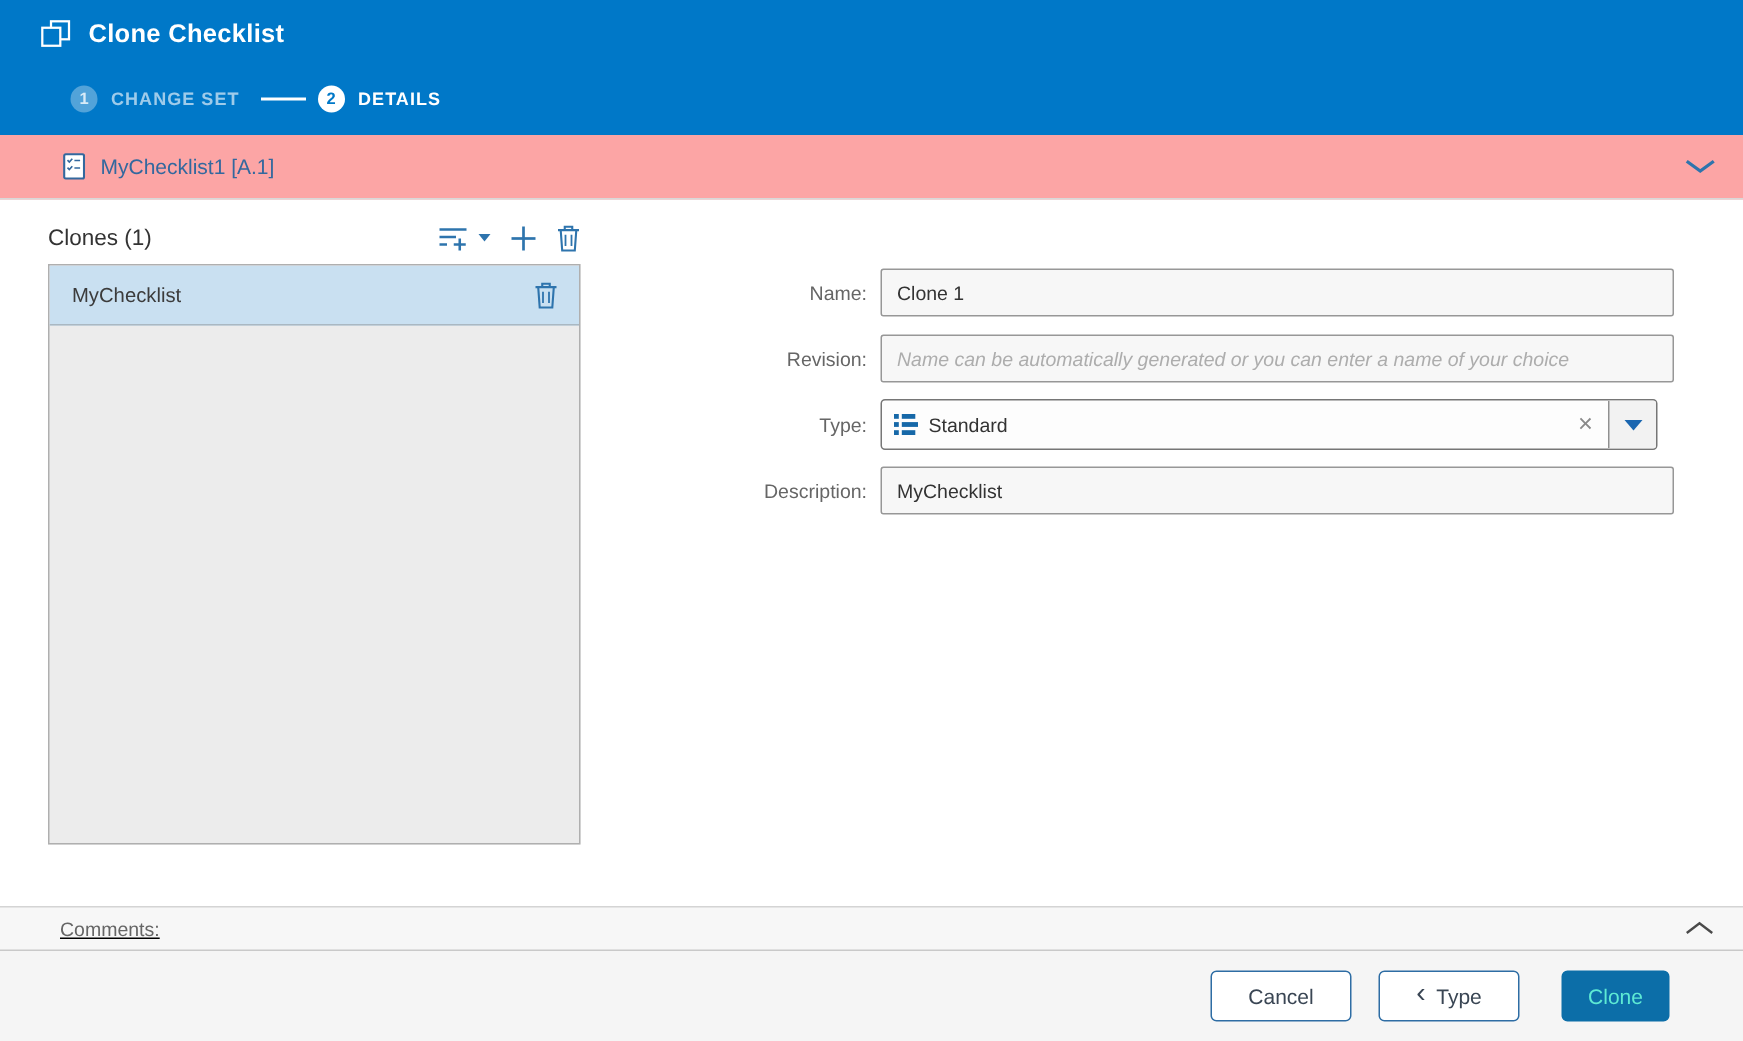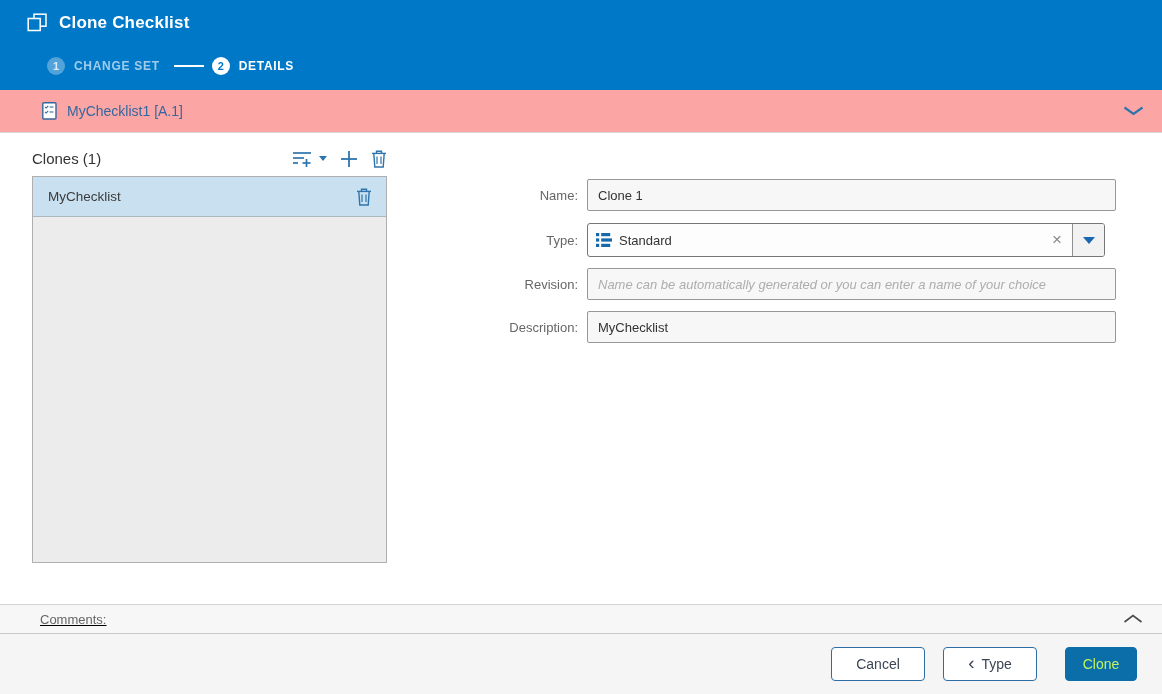--- a/index.html
+++ b/index.html
@@ -63,26 +63,26 @@
 
   
   .comments-bar { position: absolute; left: 0; right: 0; top: 604px; height: 30px; background: #F7F7F7;
                   border-top: 1px solid #D4D4D4; border-bottom: 1px solid #C9C9C9;
                   display: flex; align-items: center; padding: 0 18px 0 40px; text-decoration: underline; }
   .comments-label { font-size: 13px; color: #666; }
   .comments-chevron { margin-left: auto; width: 22px; height: 12px; display: flex; align-items: center; justify-content: center; cursor: pointer; }
 
   
   .footer { position: absolute; left: 0; right: 0; top: 634px; height: 60px; background: #F5F5F5;
-            display: flex; align-items: center; justify-content: flex-end; padding-right: 25px; }
+            display: flex; align-items: center; justify-content: flex-end; padding-right: 49px; }
   .btn { height: 34px; border-radius: 4px; font-family: "Liberation Sans", sans-serif; font-size: 14px; cursor: pointer; }
   .btn-secondary { width: 94px; background: #fff; border: 1px solid #2E6DA4; color: #3A4654; }
   .btn-back { width: 94px; margin-left: 18px; display: inline-flex; align-items: center; justify-content: center; gap: 7px; }
   .btn-back .back-chev { font-size: 19px; line-height: 14px; font-weight: 400; position: relative; top: -1px; }
-  .btn-primary { width: 72px; margin-left: 28px; background: #0C6EA8; border: 1px solid #0C6EA8; color: #bef264; }
+  .btn-primary { width: 72px; margin-left: 28px; background: #0C6EA8; border: 1px solid #0C6EA8; color: #5eead4; }
   .btn-cancel { }
   svg { display: block; }
 </style>
 </head>
 <body>
 
 <div class="dialog">
 
   <header class="header">
     <div class="title-row">
@@ -170,20 +170,26 @@
         </button>
       </div>
     </div>
   </section>
 
   <section class="form">
     <div class="form-row gap12">
       <label class="form-label">Name:</label>
       <div class="form-field">
         <input class="text-input" type="text" value="Clone 1" style="">
+      </div>
+    </div>
+    <div class="form-row gap11">
+      <label class="form-label">Revision:</label>
+      <div class="form-field">
+        <input class="text-input" type="text" placeholder="Name can be automatically generated or you can enter a name of your choice" style="">
       </div>
     </div>
     <div class="form-row gap11">
       <label class="form-label">Type:</label>
       <div class="form-field">
         <div class="combo">
           <span class="combo-value-wrap">
             <span>
               <svg width="16" height="14" viewBox="0 0 16 14">
                 <rect x="0" y="0" width="3.2" height="3.2" fill="#1668A8"></rect>
@@ -196,26 +202,20 @@
             </span>
             <span class="combo-value">Standard</span>
           </span>
           <span class="combo-clear">×</span>
           <span class="combo-drop">
             <span class="caret-down"></span>
           </span>
         </div>
       </div>
     </div>
-    <div class="form-row gap11">
-      <label class="form-label">Revision:</label>
-      <div class="form-field">
-        <input class="text-input" type="text" placeholder="Name can be automatically generated or you can enter a name of your choice" style="">
-      </div>
-    </div>
     <div class="form-row">
       <label class="form-label">Description:</label>
       <div class="form-field">
         <input class="text-input" type="text" value="MyChecklist" style="">
       </div>
     </div>
   </section>
 
   <div class="comments-bar">
     <span class="comments-label">Comments:</span>

